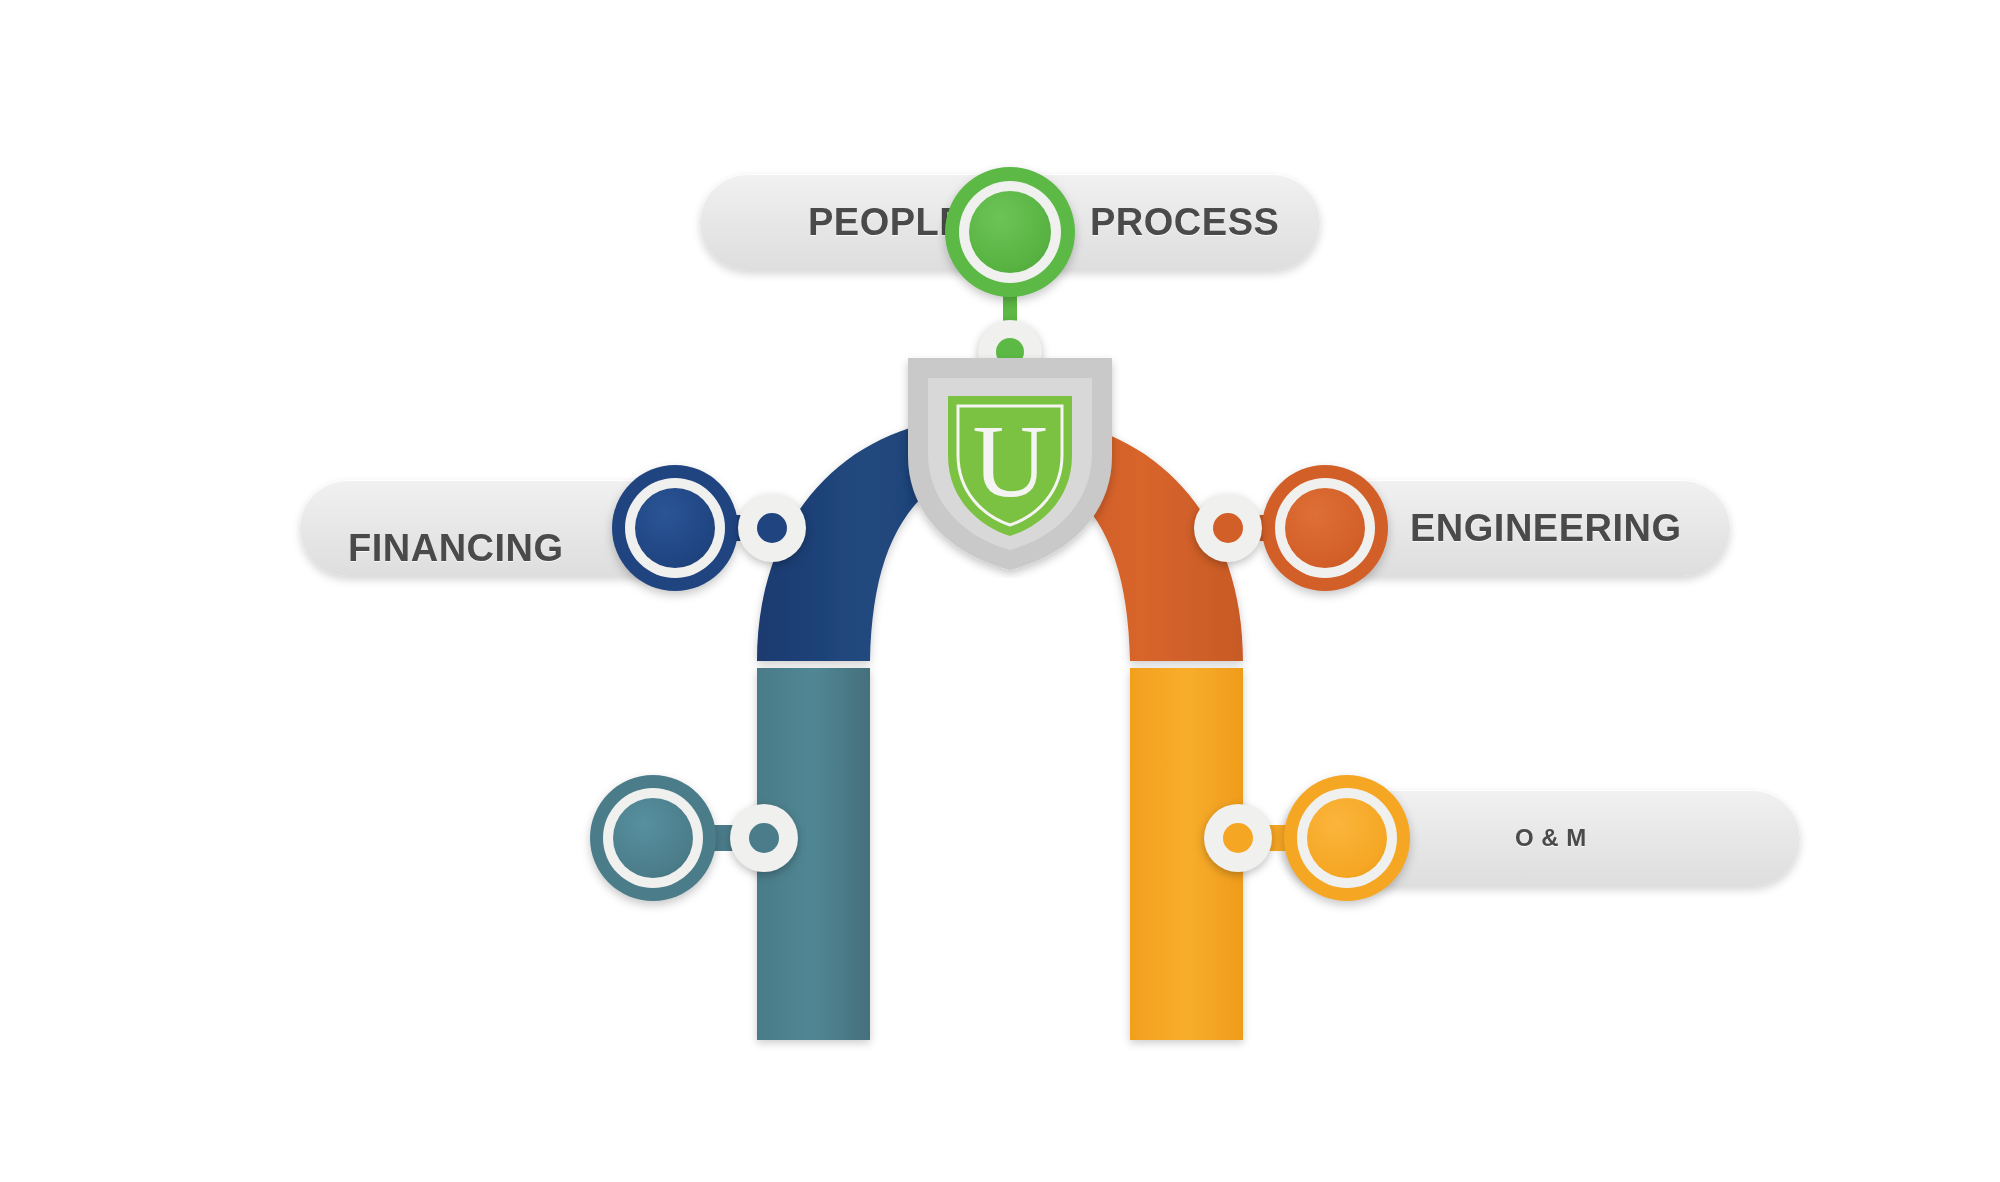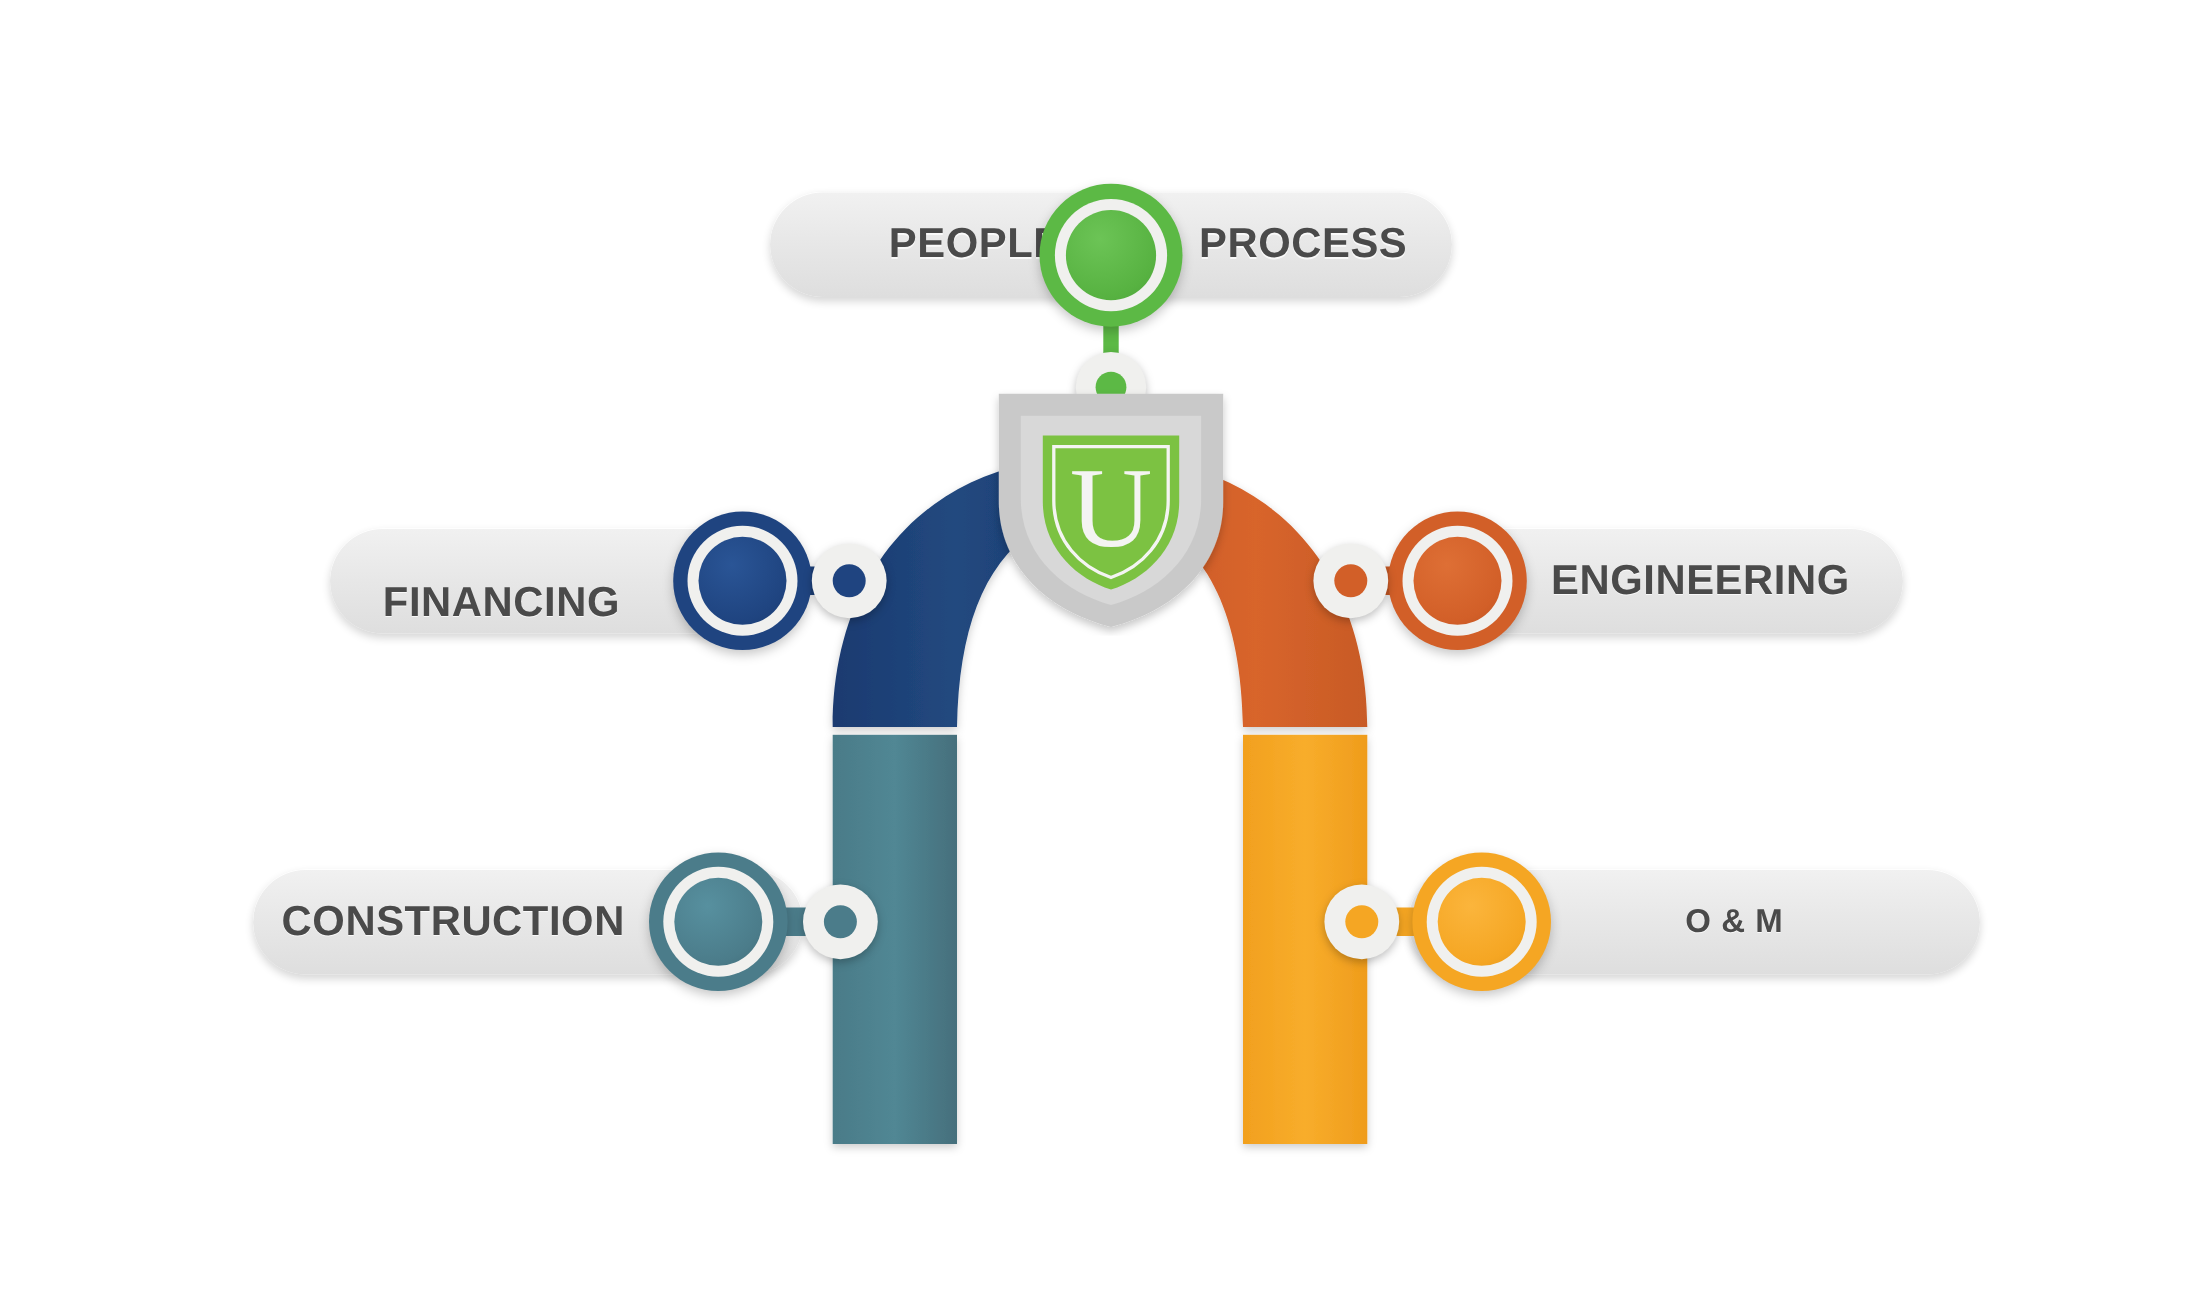--- a/index.html
+++ b/index.html
@@ -242,40 +242,37 @@
       <div class="ring-white" style="width:100px; height:100px;">
         <div class="ring-core" style="width:80px; height:80px; background:radial-gradient(circle at 38% 32%, #de6f35 0%, #d25f28 70%, #bf5422 100%);"></div>
       </div>
     </div>
   </div>
 
   <div class="dot-node" style="left:1194px; top:494px; width:68px; height:68px;">
     <div class="dot-core" style="width:30px; height:30px; background:#d25f28;"></div>
   </div>
 
-  <div class="pill" style="left:230px; top:790px; width:500px; height:96px;">
-    <span class="pill-label" style="position:absolute; left:26px; font-size:38px;">CONSTRUCTION</span>
-  </div>
 
   <div class="connector" style="left:650px; top:825px; width:140px; height:26px; background:#4b7c8a; border-radius:6px;"></div>
 
   <div class="ring-node" style="left:590px; top:775px; width:126px; height:126px;">
     <div class="ring-outer" style="background:#4b7c8a;">
       <div class="ring-white" style="width:100px; height:100px;">
         <div class="ring-core" style="width:80px; height:80px; background:radial-gradient(circle at 38% 32%, #57909f 0%, #4b7c8a 70%, #416c78 100%);"></div>
       </div>
     </div>
   </div>
 
   <div class="dot-node" style="left:730px; top:804px; width:68px; height:68px;">
     <div class="dot-core" style="width:30px; height:30px; background:#4b7c8a;"></div>
   </div>
 
   <div class="pill" style="left:1280px; top:790px; width:520px; height:96px;">
-    <span class="pill-label" style="position:absolute; left:252px; font-size:30px;">O &amp; M</span>
+    <span class="pill-label" style="position:absolute; left:235px; font-size:24px;">O &amp; M</span>
   </div>
 
   <div class="connector" style="left:1210px; top:825px; width:140px; height:26px; background:#f5a623; border-radius:6px;"></div>
 
   <div class="ring-node" style="left:1284px; top:775px; width:126px; height:126px;">
     <div class="ring-outer" style="background:#f5a623;">
       <div class="ring-white" style="width:100px; height:100px;">
         <div class="ring-core" style="width:80px; height:80px; background:radial-gradient(circle at 38% 32%, #fbb53c 0%, #f5a623 70%, #e2961a 100%);"></div>
       </div>
     </div>

